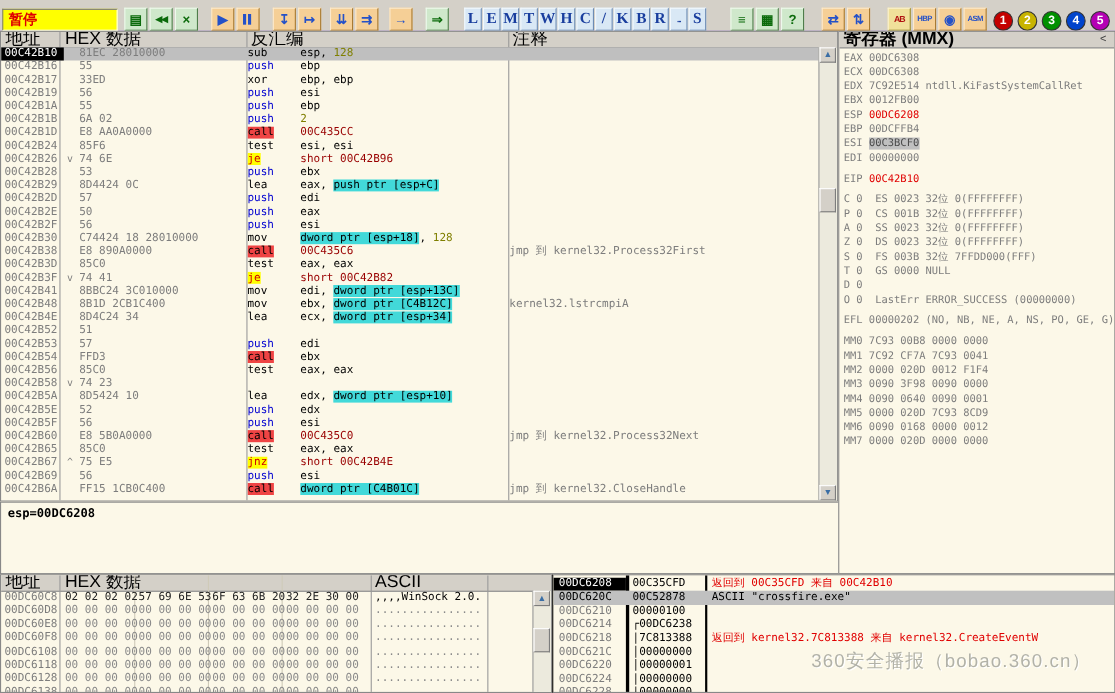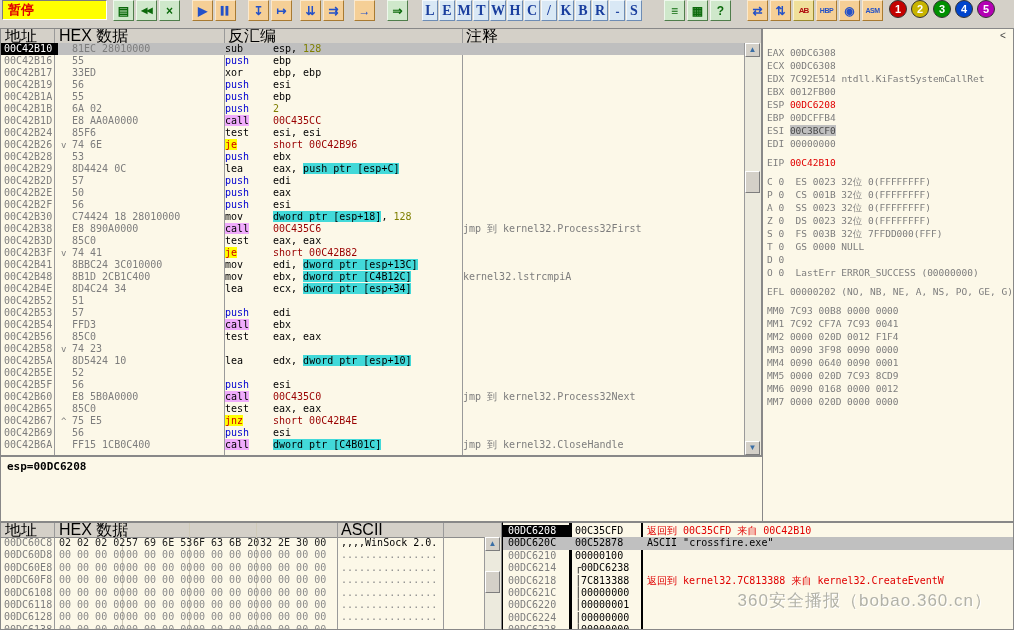--- a/index.html
+++ b/index.html
@@ -1,21 +1,21 @@
 <!DOCTYPE html>
 <html><head>
 <meta charset="utf-8">
 <style>
   html,body{margin:0;padding:0}
   body{width:1014px;height:630px;position:relative;background:#d4d0c8;overflow:hidden;
        font-family:"Liberation Sans",sans-serif;-webkit-font-smoothing:none}
 
   
   #toolbar{position:absolute;left:0;top:0;width:1014px;height:28px;background:#d4d0c8;
-           border-bottom:3px solid #6d28d9;display:flex;align-items:flex-start}
+           border-bottom:3px solid #6d28d9;display:flex;align-items:flex-end}
   #statusbox{width:93px;height:18px;background:#ffff00;border:1px solid;
              border-color:#7d7d7d #ffffff #ffffff #7d7d7d;color:#e00000;font-weight:bold;
              font-size:13px;line-height:18px;padding:0 5px;margin-left:2px;white-space:nowrap;overflow:hidden}
   .tbtn{height:21px;width:21px;box-sizing:border-box;border:1px solid;display:flex;align-items:center;
         justify-content:center;font-size:12px;font-weight:bold;flex:none;cursor:default;user-select:none}
   .tb-green{background:#cfe8cb;color:#0b6a0b;border-color:#eef8ec #4f7d4b #4f7d4b #eef8ec}
   .tb-orange{background:#f5cf96;color:#2451c8;border-color:#fbe9cd #a87a32 #a87a32 #fbe9cd}
   .tb-yellow{background:#f0e09a;color:#b01010;border-color:#faf2cf #9a8a30 #9a8a30 #faf2cf}
   .tb-letter{background:#d9e8f5;color:#1a3e9e;border-color:#f2f8fd #6d8cb5 #6d8cb5 #f2f8fd;
              font-family:"Liberation Serif",serif;font-size:14px}
@@ -43,21 +43,21 @@
   .drow>div{position:absolute;top:0;height:12px;overflow:hidden}
   .ca{left:0;width:54px;padding-left:3px;color:#7d7d7d}
   .ch{left:54px;width:170px;padding-left:17px;color:#7d7d7d;box-sizing:border-box}
   .cd{left:224px;width:238px;color:#000}
   .ccm{left:462px;width:284px;color:#7d7d7d}
   .drow.sel{background:#bfbfbf}
   .drow.sel .ca{background:#000;color:#fff}
   .jg{position:absolute;left:6px;top:0;color:#7d7d7d;font-size:9px}
   .mn{display:inline-block;width:48px}
   .mn .push{color:#0000d0}
-  .mn .call{background:#f0abfc;color:#000}
+  .mn .call{background:#ef4444;color:#000}
   .mn .jcc{background:#ffff00;color:#d00000}
   .t-imm{color:#7f7f00}
   .t-addr{color:#990000}
   .t-mem{background:#42d9d9;color:#000}
 
   
   .vscroll{position:absolute;right:0;top:14px;bottom:0;width:16px;background:#eceadd;border-left:1px solid #9a9a9a}
   .sbtn,.sthumb{position:absolute;left:0;width:15px;background:#d4d0c8;border:1px solid;
         border-color:#fff #7d7d7d #7d7d7d #fff;box-sizing:border-box;color:#3a6ea5;
         font-size:8px;text-align:center;line-height:12px}
@@ -188,21 +188,21 @@
     </div>
     <div class="tbtn tb-green" style="margin-left: 2px;">
       <span>?</span>
     </div>
     <div class="tbtn tb-orange" style="margin-left: 16px;">
       <span>⇄</span>
     </div>
     <div class="tbtn tb-orange" style="margin-left: 2px;">
       <span>⇅</span>
     </div>
-    <div class="tbtn tb-yellow small" style="margin-left: 2px;">
+    <div class="tbtn tb-yellow small" style="margin-left: 16px;">
       <span>AB</span>
     </div>
     <div class="tbtn tb-orange tiny" style="margin-left: 2px;">
       <span>HBP</span>
     </div>
     <div class="tbtn tb-orange" style="margin-left: 2px;">
       <span>◉</span>
     </div>
     <div class="tbtn tb-orange tiny" style="margin-left: 2px;">
       <span>ASM</span>
@@ -255,40 +255,43 @@
       <div class="drow"><div class="ca"><span>00C42B3F</span></div><div class="ch"><span class="jg">v</span><span>74 41</span></div><div class="cd"><span class="mn"><span class="jcc">je</span></span><span class="t-addr">short 00C42B82</span></div><div class="ccm"></div></div>
       <div class="drow"><div class="ca"><span>00C42B41</span></div><div class="ch"><span>8BBC24 3C010000</span></div><div class="cd"><span class="mn"><span>mov</span></span><span>edi, </span><span class="t-mem">dword ptr [esp+13C]</span></div><div class="ccm"></div></div>
       <div class="drow"><div class="ca"><span>00C42B48</span></div><div class="ch"><span>8B1D 2CB1C400</span></div><div class="cd"><span class="mn"><span>mov</span></span><span>ebx, </span><span class="t-mem">dword ptr [C4B12C]</span></div><div class="ccm"><span>kernel32.lstrcmpiA</span></div></div>
       <div class="drow"><div class="ca"><span>00C42B4E</span></div><div class="ch"><span>8D4C24 34</span></div><div class="cd"><span class="mn"><span>lea</span></span><span>ecx, </span><span class="t-mem">dword ptr [esp+34]</span></div><div class="ccm"></div></div>
       <div class="drow"><div class="ca"><span>00C42B52</span></div><div class="ch"><span>51</span></div><div class="ccm"></div></div>
       <div class="drow"><div class="ca"><span>00C42B53</span></div><div class="ch"><span>57</span></div><div class="cd"><span class="mn"><span class="push">push</span></span><span>edi</span></div><div class="ccm"></div></div>
       <div class="drow"><div class="ca"><span>00C42B54</span></div><div class="ch"><span>FFD3</span></div><div class="cd"><span class="mn"><span class="call">call</span></span><span>ebx</span></div><div class="ccm"></div></div>
       <div class="drow"><div class="ca"><span>00C42B56</span></div><div class="ch"><span>85C0</span></div><div class="cd"><span class="mn"><span>test</span></span><span>eax, eax</span></div><div class="ccm"></div></div>
       <div class="drow"><div class="ca"><span>00C42B58</span></div><div class="ch"><span class="jg">v</span><span>74 23</span></div><div class="ccm"></div></div>
       <div class="drow"><div class="ca"><span>00C42B5A</span></div><div class="ch"><span>8D5424 10</span></div><div class="cd"><span class="mn"><span>lea</span></span><span>edx, </span><span class="t-mem">dword ptr [esp+10]</span></div><div class="ccm"></div></div>
-      <div class="drow"><div class="ca"><span>00C42B5E</span></div><div class="ch"><span>52</span></div><div class="ccm"></div></div>
+      <div class="drow"><div class="ca"><span>00C42B5E</span></div><div class="ch"><span>52</span></div><div class="cd"><span class="mn"><span class="push">push</span></span><span>edx</span></div><div class="ccm"></div></div>
       <div class="drow"><div class="ca"><span>00C42B5F</span></div><div class="ch"><span>56</span></div><div class="cd"><span class="mn"><span class="push">push</span></span><span>esi</span></div><div class="ccm"></div></div>
       <div class="drow"><div class="ca"><span>00C42B60</span></div><div class="ch"><span>E8 5B0A0000</span></div><div class="cd"><span class="mn"><span class="call">call</span></span><span class="t-addr">00C435C0</span></div><div class="ccm"><span>jmp 到 kernel32.Process32Next</span></div></div>
       <div class="drow"><div class="ca"><span>00C42B65</span></div><div class="ch"><span>85C0</span></div><div class="cd"><span class="mn"><span>test</span></span><span>eax, eax</span></div><div class="ccm"></div></div>
       <div class="drow"><div class="ca"><span>00C42B67</span></div><div class="ch"><span class="jg">^</span><span>75 E5</span></div><div class="cd"><span class="mn"><span class="jcc">jnz</span></span><span class="t-addr">short 00C42B4E</span></div><div class="ccm"></div></div>
       <div class="drow"><div class="ca"><span>00C42B69</span></div><div class="ch"><span>56</span></div><div class="cd"><span class="mn"><span class="push">push</span></span><span>esi</span></div><div class="ccm"></div></div>
       <div class="drow"><div class="ca"><span>00C42B6A</span></div><div class="ch"><span>FF15 1CB0C400</span></div><div class="cd"><span class="mn"><span class="call">call</span></span><span class="t-mem">dword ptr [C4B01C]</span></div><div class="ccm"><span>jmp 到 kernel32.CloseHandle</span></div></div>
     </div>
   <div class="vscroll">
     <div class="sbtn" style="top:0">▲</div>
     <div class="sthumb" style="top:128px"></div>
     <div class="sbtn" style="bottom:0">▼</div>
   </div>
 </div>
 
 <div id="info" class="pane">
   <div id="infotext">esp=00DC6208</div>
 </div>
 
 <div id="registers" class="pane">
+  <div class="phead">
+    <span style="left:4px;font-weight:bold">寄存器 (MMX)</span>
+  </div>
   <div id="regcollapse">&lt;</div>
   <div id="reglines"><div class="rline"><span>EAX </span><span>00DC6308</span></div><div class="rline"><span>ECX </span><span>00DC6308</span></div><div class="rline"><span>EDX </span><span>7C92E514</span><span> ntdll.KiFastSystemCallRet</span></div><div class="rline"><span>EBX </span><span>0012FB00</span></div><div class="rline"><span>ESP </span><span class="v-red">00DC6208</span></div><div class="rline"><span>EBP </span><span>00DCFFB4</span></div><div class="rline"><span>ESI </span><span class="v-hl">00C3BCF0</span></div><div class="rline"><span>EDI </span><span>00000000</span></div><div class="rgap"></div><div class="rline"><span>EIP </span><span class="v-red">00C42B10</span></div><div class="rgap"></div><div class="rline"><span>C 0  ES 0023 32位 0(FFFFFFFF)</span></div><div class="rline"><span>P 0  CS 001B 32位 0(FFFFFFFF)</span></div><div class="rline"><span>A 0  SS 0023 32位 0(FFFFFFFF)</span></div><div class="rline"><span>Z 0  DS 0023 32位 0(FFFFFFFF)</span></div><div class="rline"><span>S 0  FS 003B 32位 7FFDD000(FFF)</span></div><div class="rline"><span>T 0  GS 0000 NULL</span></div><div class="rline"><span>D 0</span></div><div class="rline"><span>O 0  LastErr ERROR_SUCCESS (00000000)</span></div><div class="rgap"></div><div class="rline"><span>EFL 00000202 (NO, NB, NE, A, NS, PO, GE, G)</span></div><div class="rgap"></div><div class="rline"><span>MM0 7C93 00B8 0000 0000</span></div><div class="rline"><span>MM1 7C92 CF7A 7C93 0041</span></div><div class="rline"><span>MM2 0000 020D 0012 F1F4</span></div><div class="rline"><span>MM3 0090 3F98 0090 0000</span></div><div class="rline"><span>MM4 0090 0640 0090 0001</span></div><div class="rline"><span>MM5 0000 020D 7C93 8CD9</span></div><div class="rline"><span>MM6 0090 0168 0000 0012</span></div><div class="rline"><span>MM7 0000 020D 0000 0000</span></div></div>
 </div>
 
 <div id="dump" class="pane">
   <div class="phead">
     <span style="left:4px">地址</span>
     <span style="left:58px">HEX 数据</span>
     <span style="left:340px">ASCII</span>
   </div>

